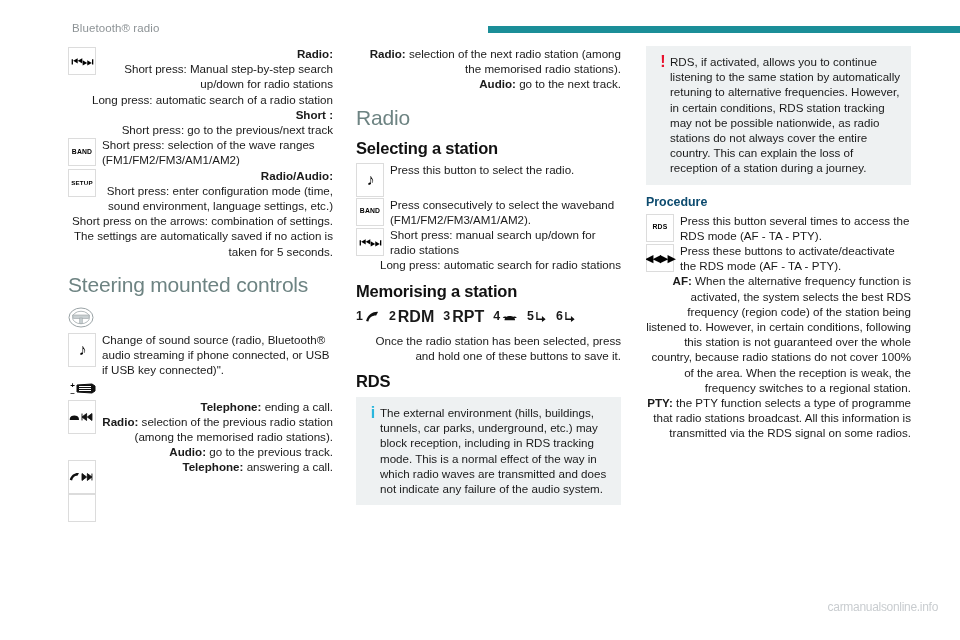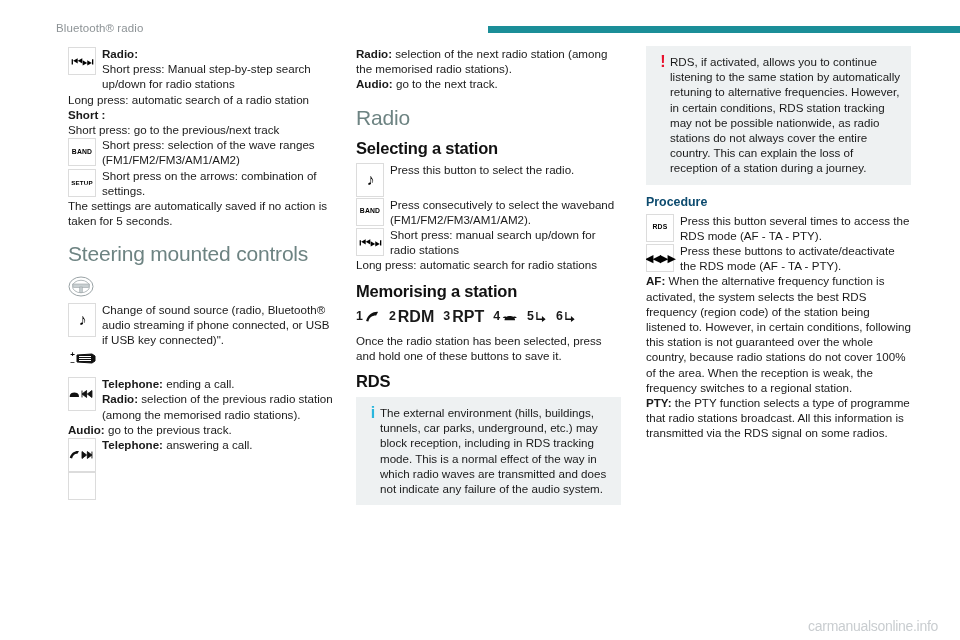--- a/index.html
+++ b/index.html
@@ -18,21 +18,21 @@
 
   
   .header {
     position: absolute;
     top: 0; left: 0;
     width: 960px;
     height: 42px;
   }
   .header-title {
     position: absolute;
-    left: 56px;
+    left: 72px;
     top: 22px;
     font-size: 11.5px;
     color: #8d9396;
     letter-spacing: .1px;
     white-space: nowrap;
   }
   .header-rule {
     position: absolute;
     left: 488px;
     top: 26px;
@@ -53,21 +53,21 @@
     position: absolute;
     top: 0;
     width: 265px;
     font-size: 11.6px;
     line-height: 15.2px;
   }
   .col-1 { left: 68px; }
   .col-2 { left: 356px; }
   .col-3 { left: 646px; }
 
-  p { margin: 0; }
+  p { margin: 0; text-align: right; }
   b, .b { font-weight: bold; }
 
   
   h2.sect {
     font-size: 21px;
     font-weight: normal;
     color: #6d8382;
     margin: 14px 0 6px 0;
     line-height: 24px;
     letter-spacing: -0.2px;
@@ -189,24 +189,23 @@
     left: 28px;
     top: 642px;
     font-size: 10px;
     color: #5d6e78;
     font-weight: bold;
   }
   .watermark {
     position: absolute;
     right: 22px;
     top: 600px;
-    font-size: 14px;
+    font-size: 12px;
     color: #c9cdd0;
     letter-spacing: -.3px;
-    margin-top: 18px;
   }
 </style>
 </head>
 <body>
 
 <div class="header">
   <div class="header-title">Bluetooth® radio</div>
   <div class="header-rule"></div>
 </div>
 
@@ -230,20 +229,24 @@
     <div class="block">
       <div class="icon-box">
         <span class="icon-lbl">BAND</span>
       </div>
       <div class="blk-text">Short press: selection of the wave ranges (FM1/FM2/FM3/AM1/AM2)</div>
     </div>
 
     <div class="block">
       <div class="icon-box">
         <span class="icon-lbl sm">SETUP</span>
+      </div>
+      <div class="blk-text">
+        <p><b>Radio/Audio:</b></p>
+        <p><span>Short press: enter configuration mode (time, sound environment, language settings, etc.)</span></p>
       </div>
       <p>Short press on the arrows: combination of settings.</p>
       <p>The settings are automatically saved if no action is taken for 5 seconds.</p>
     </div>
 
     <h2 class="sect">Steering mounted controls</h2>
 
     <svg class="wheel" viewBox="0 0 52 42">
       <ellipse cx="26" cy="21" rx="24" ry="19" fill="none" stroke="#9aa3a6" stroke-width="2"></ellipse>
       <ellipse cx="26" cy="21" rx="17" ry="12.5" fill="none" stroke="#9aa3a6" stroke-width="1.5"></ellipse>
@@ -266,21 +269,21 @@
             <span>–</span>
           </span>
           <svg width="20" height="11" viewBox="0 0 20 11">
             <path d="M1 2 L16 1 L19 3 L19 8 L16 10 L1 9 Z" fill="#111" stroke="#111" stroke-width="1"></path>
             <path d="M3 3.5 H15 M3 5.5 H15 M3 7.5 H15" stroke="#fff" stroke-width="1"></path>
           </svg>
         </span>
       </div>
     </div>
 
-    <div class="block" style="margin-top:8px;">
+    <div class="block" style="">
       <div class="icon-box tall">
         <svg width="28" height="12" viewBox="0 0 34 13">
           <path d="M1 9 C1 3, 13 3, 13 9 L13 10.5 L1 10.5 Z" fill="#111"></path>
           <path d="M17 2 L17 11 M17 6.5 L23 2 L23 11 Z M24 6.5 L30 2 L30 11 Z" fill="#111" stroke="#111" stroke-width="1.2"></path>
         </svg>
       </div>
       <div class="blk-text">
         <p><b>Telephone:</b>
            <span>ending a call.</span></p>
         <p><b>Radio:</b>

